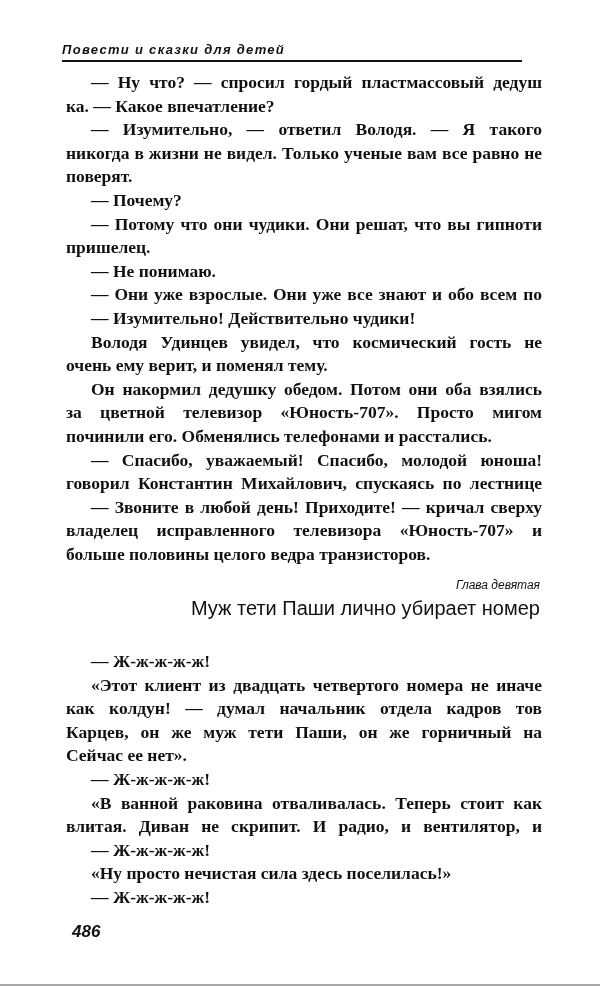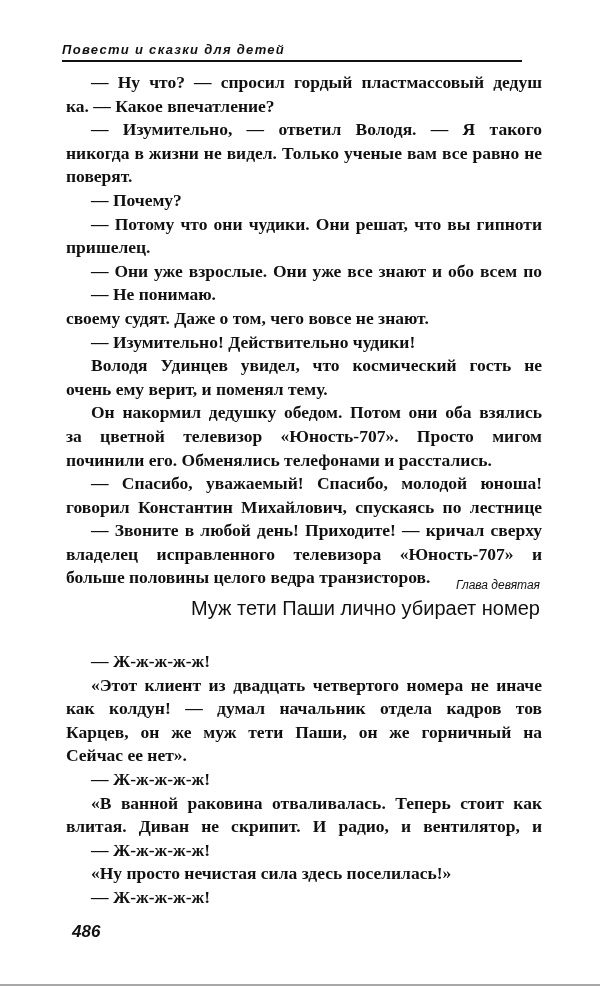--- a/index.html
+++ b/index.html
@@ -32,23 +32,22 @@
 
   <div class="text block1" id="block1">
       <p class="ind just">— Ну что? — спросил гордый пластмассовый дедуш</p>
       <p>ка. — Какое впечатление?</p>
       <p class="ind just">— Изумительно, — ответил Володя. — Я такого</p>
       <p class="just">никогда в жизни не видел. Только ученые вам все равно не</p>
       <p>поверят.</p>
       <p class="ind">— Почему?</p>
       <p class="ind just">— Потому что они чудики. Они решат, что вы гипноти</p>
       <p>пришелец.</p>
+      <p class="ind">— Не понимаю.</p>
       <p class="ind just">— Они уже взрослые. Они уже все знают и обо всем по</p>
-      <p class="ind">— Не понимаю.</p>
-      <p>своему судят. Даже о том, чего вовсе не знают.</p>
       <p class="ind">— Изумительно! Действительно чудики!</p>
       <p class="ind just">Володя Удинцев увидел, что космический гость не</p>
       <p>очень ему верит, и поменял тему.</p>
       <p class="ind just">Он накормил дедушку обедом. Потом они оба взялись</p>
       <p class="just">за цветной телевизор «Юность-707». Просто мигом</p>
       <p>починили его. Обменялись телефонами и расстались.</p>
       <p class="ind just">— Спасибо, уважаемый! Спасибо, молодой юноша!</p>
       <p class="just">говорил Константин Михайлович, спускаясь по лестнице</p>
       <p class="ind just">— Звоните в любой день! Приходите! — кричал сверху</p>
       <p class="just">владелец исправленного телевизора «Юность-707» и</p>

